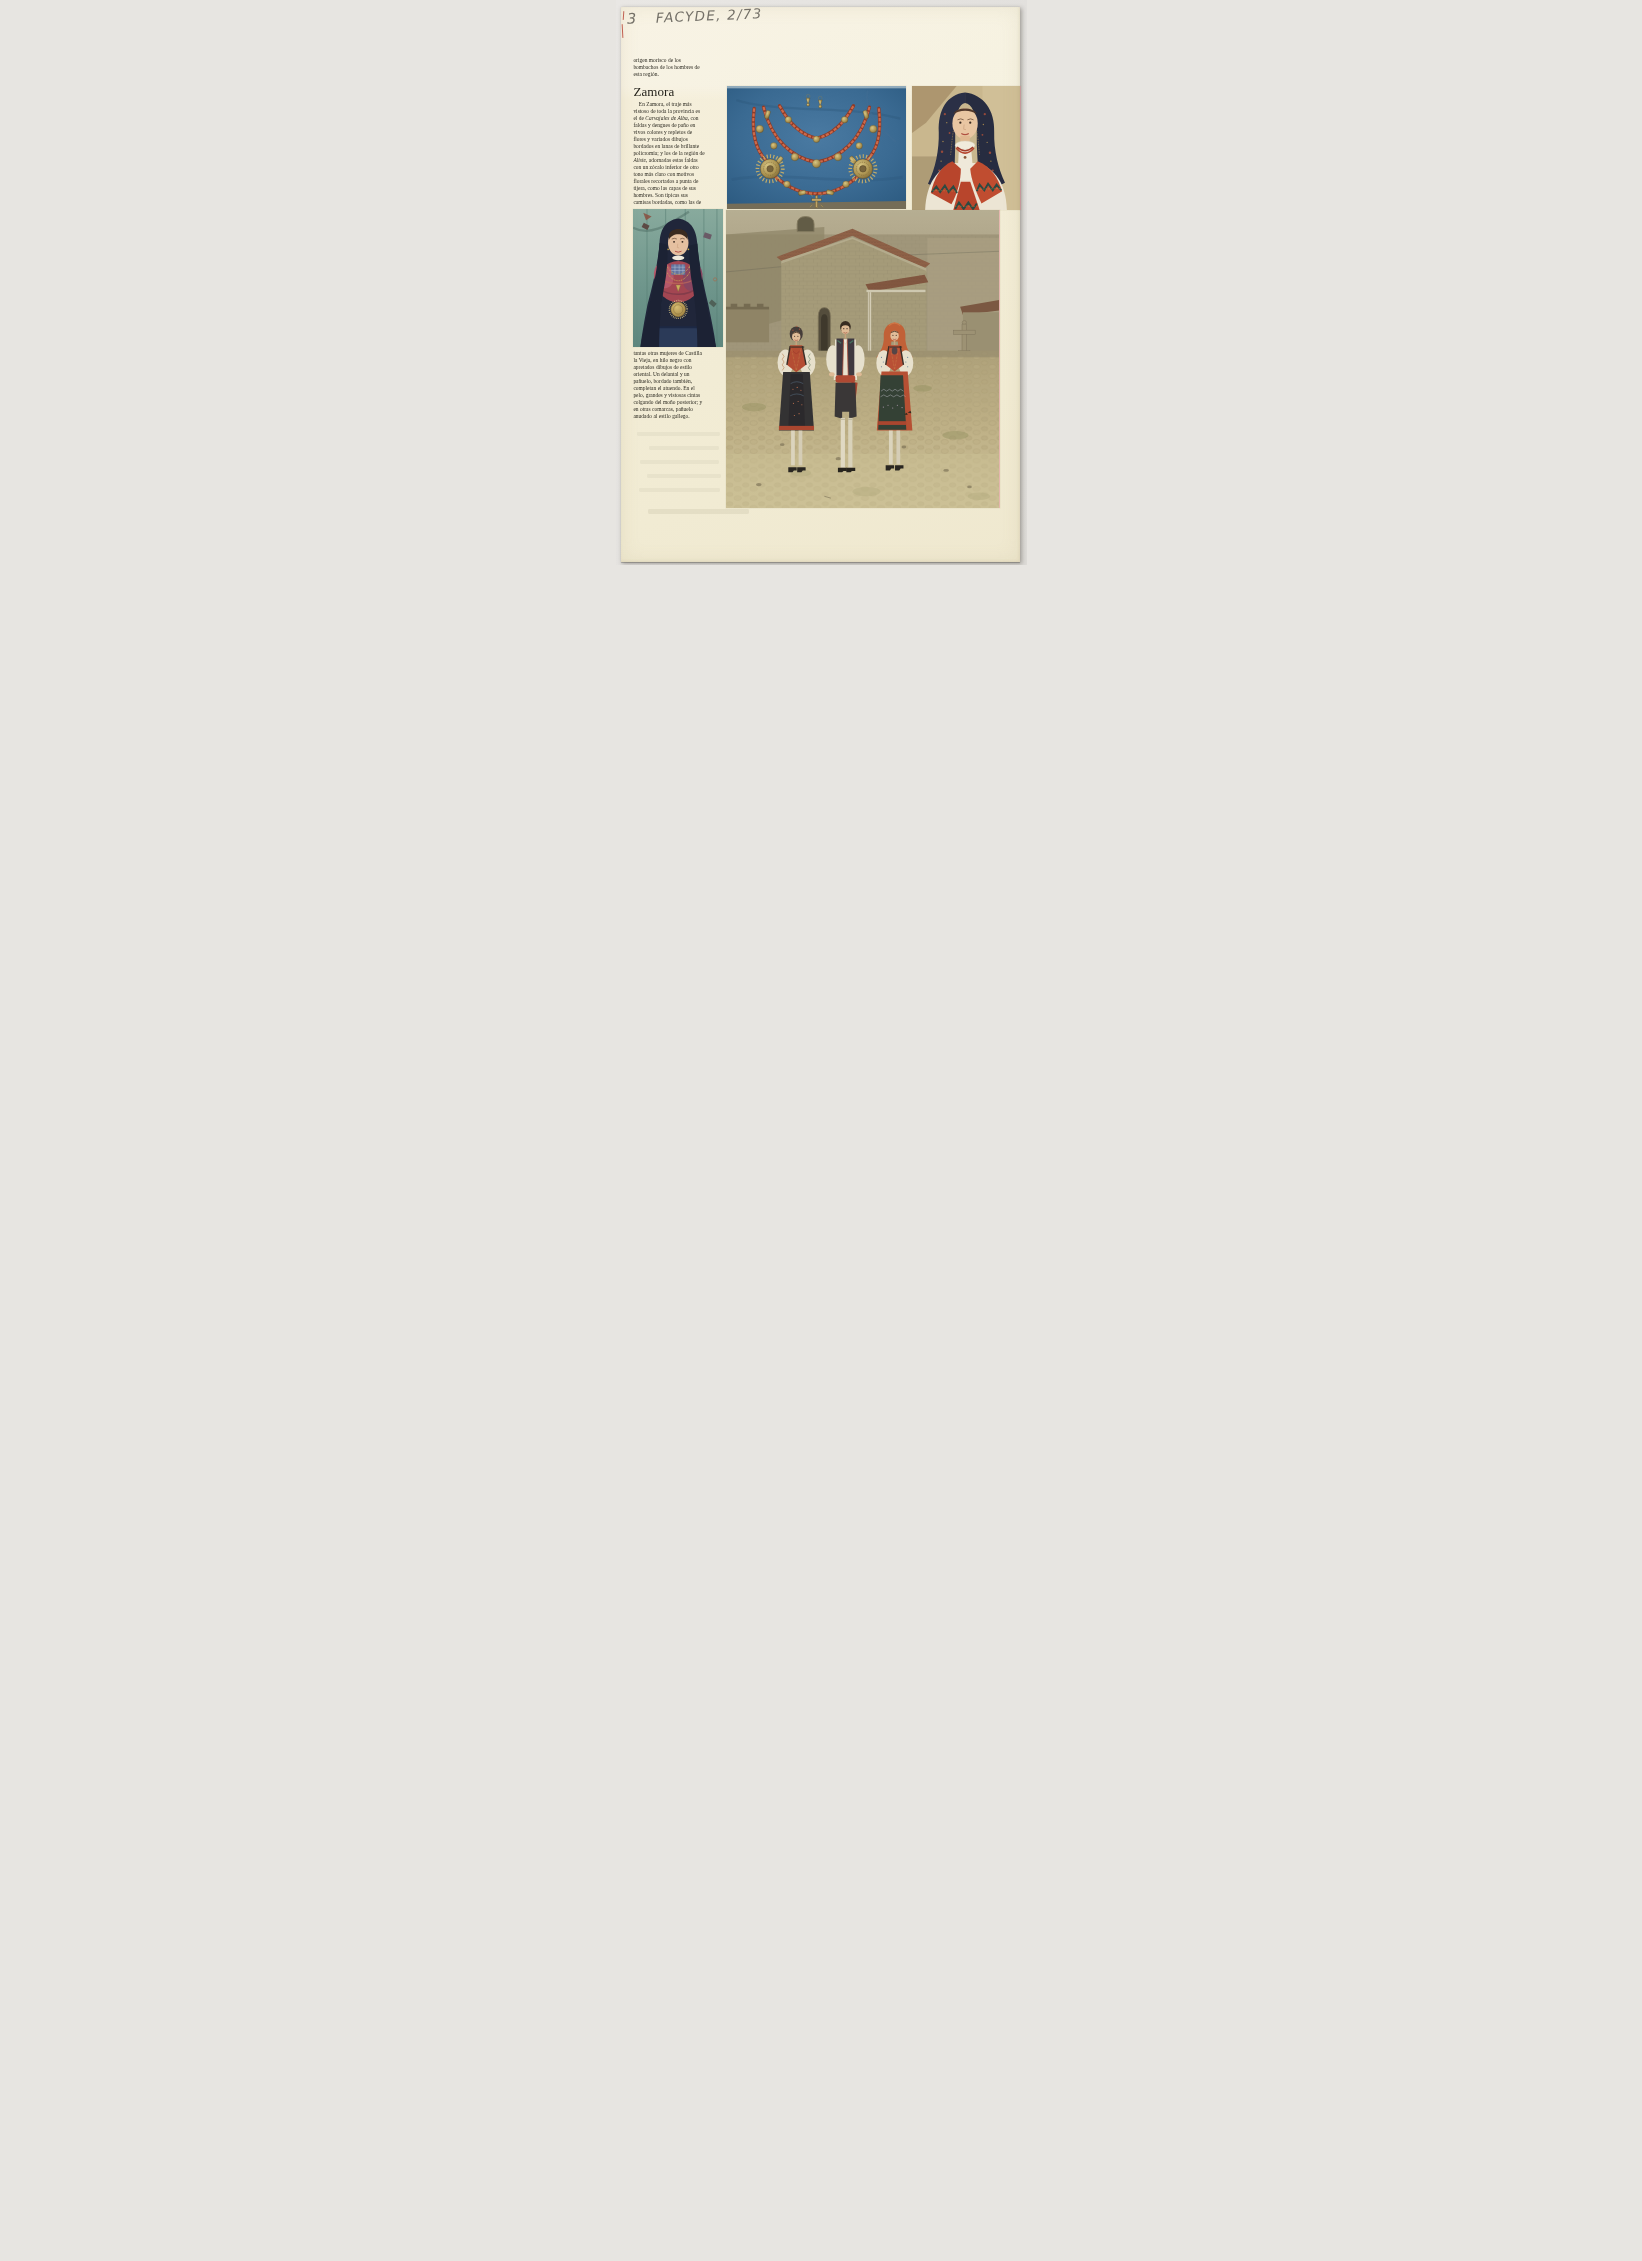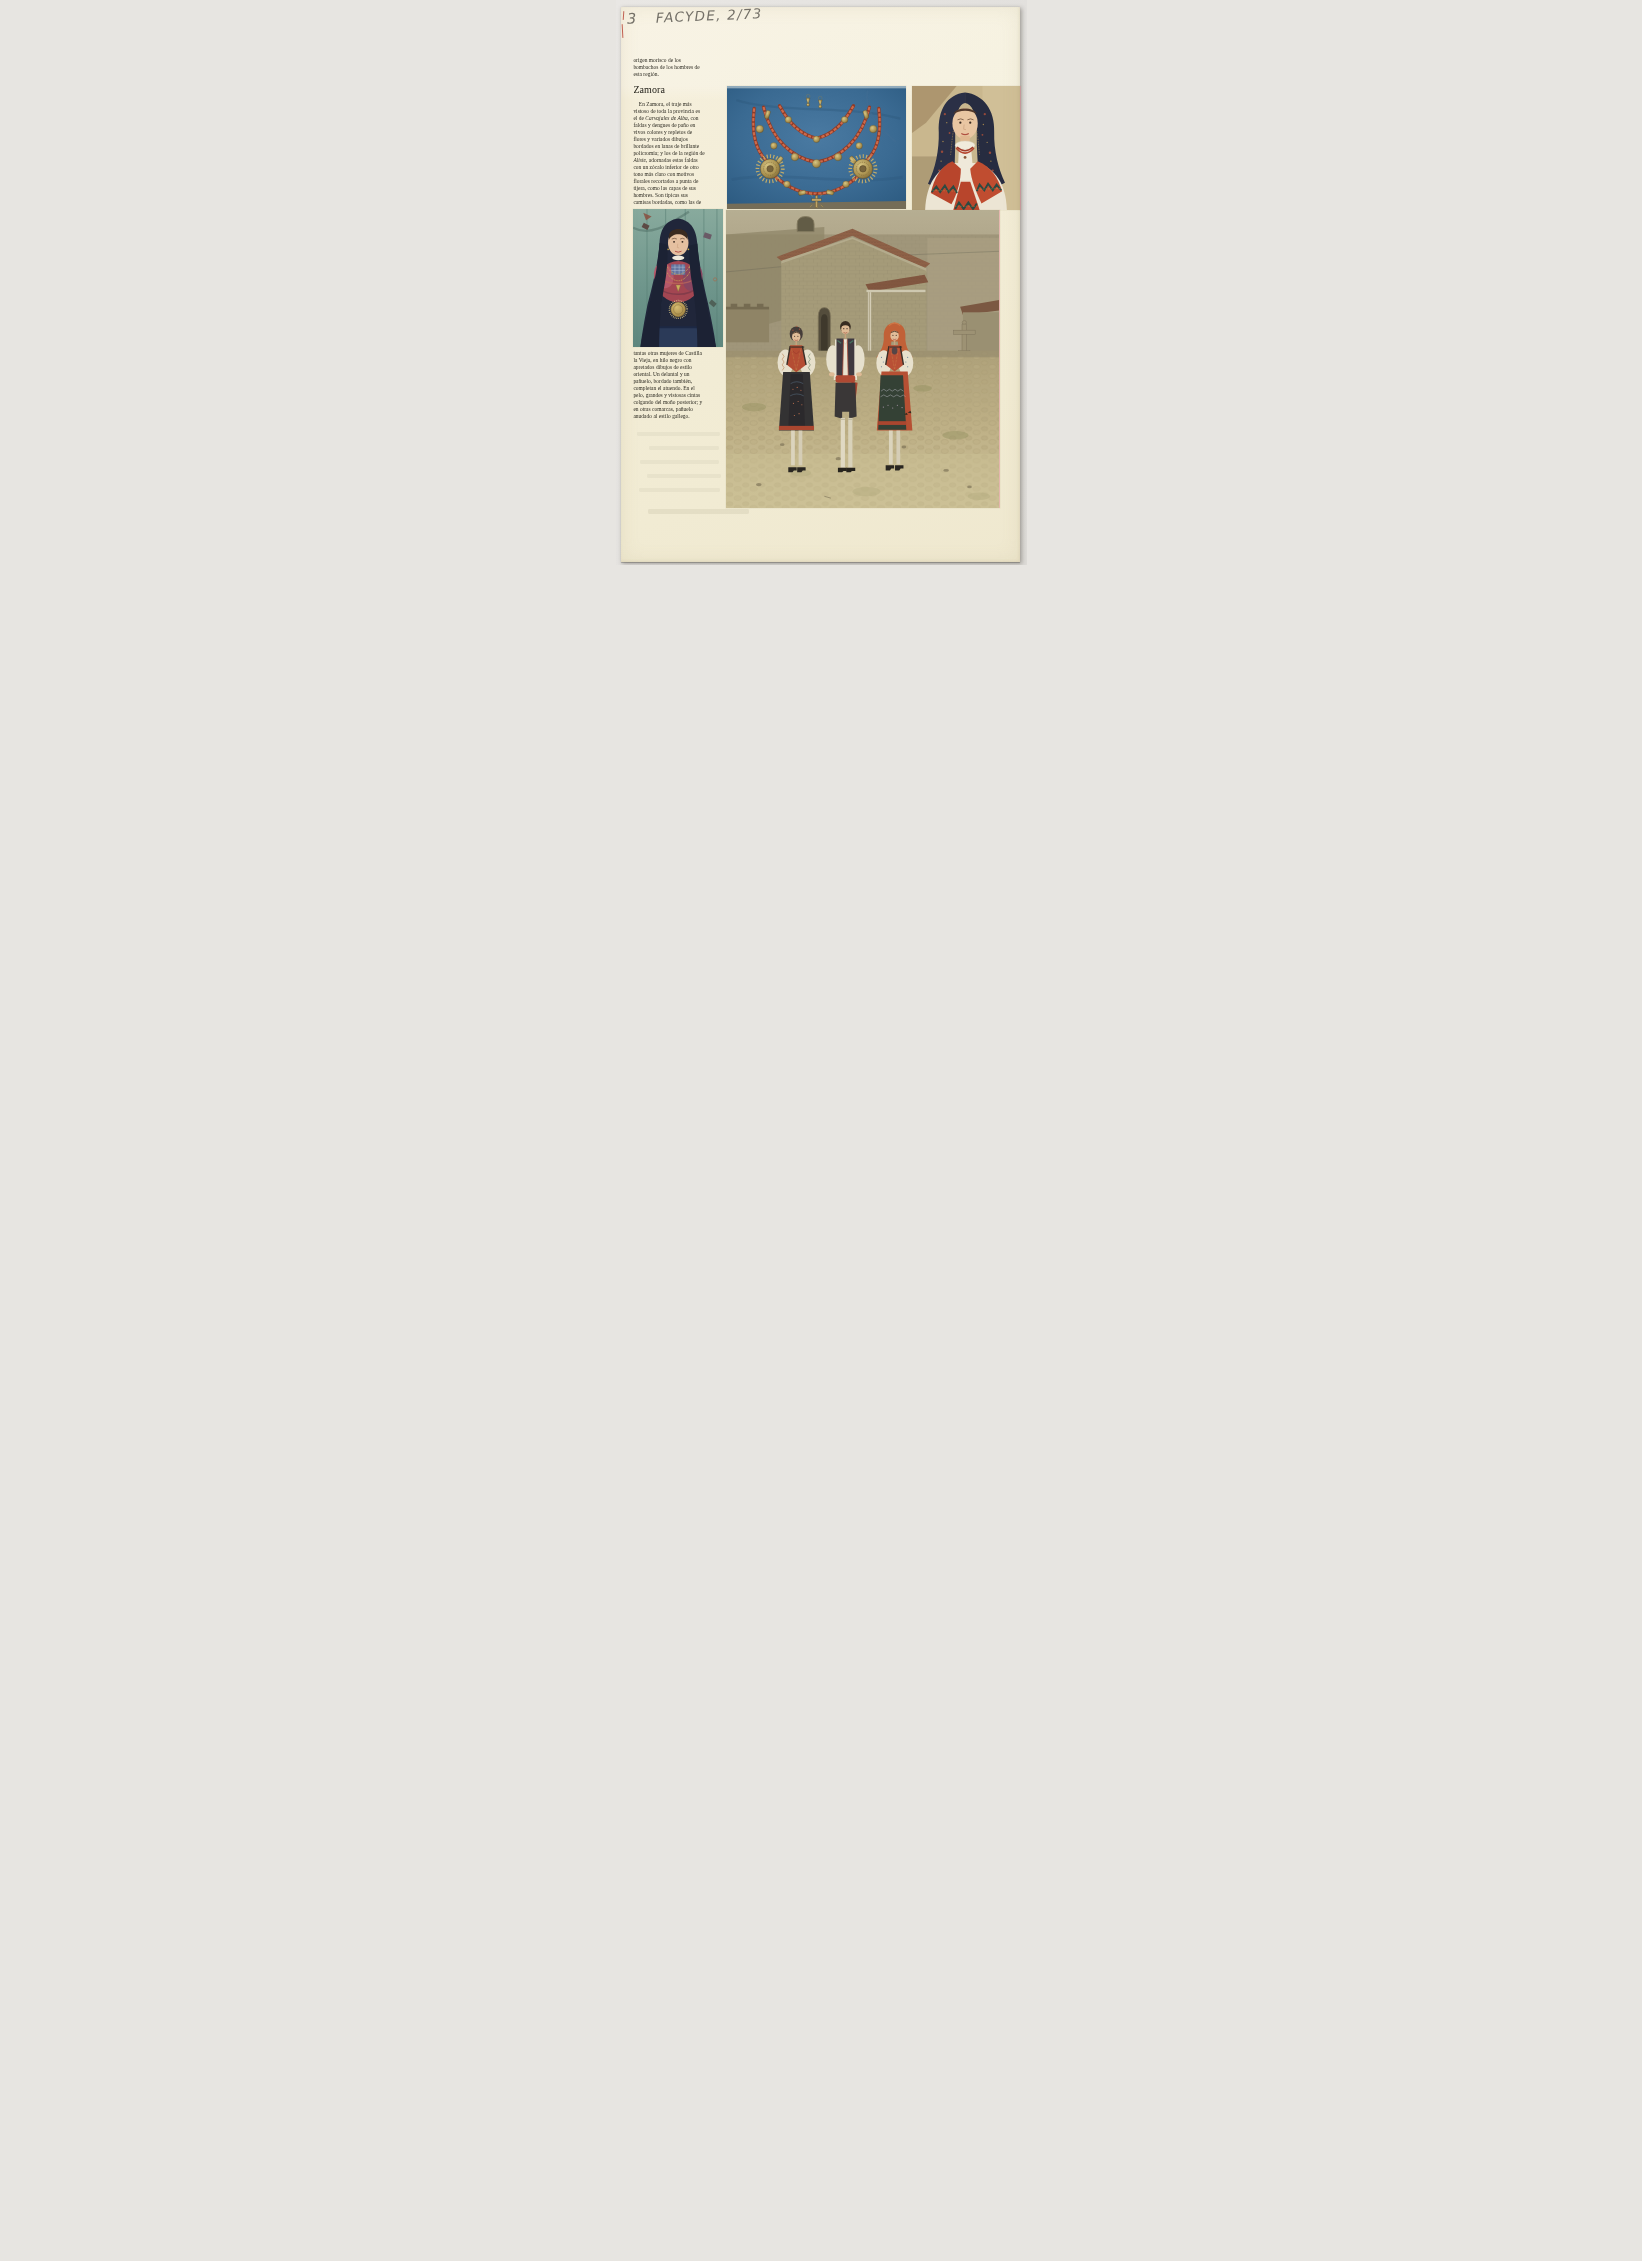--- a/index.html
+++ b/index.html
@@ -18,21 +18,21 @@
     font-family:"DejaVu Sans",sans-serif;font-style:italic;
     transform:rotate(-2.4deg);white-space:nowrap;opacity:.88;}
   .handwriting .num{font-size:14.5px;letter-spacing:0.5px;}
   .handwriting .code{font-size:13.6px;margin-left:19px;letter-spacing:1.2px;}
   .redmark{position:absolute;width:1.4px;border-radius:0.9px;background:#b8392e;opacity:.8;}
   .rm1{left:1.9px;top:4.2px;height:9.4px;transform:rotate(4deg);}
   .rm2{left:1.4px;top:17.3px;height:13.6px;transform:rotate(-3deg);}
   .textblock{position:absolute;color:#29271f;font-size:5.4px;line-height:7px;
     letter-spacing:0.05px;}
   .intro{left:12.7px;top:50px;width:99px;}
-  .heading{position:absolute;left:12.7px;top:77px;color:#24221b;font-size:10px;letter-spacing:0.1px;}
+  .heading{position:absolute;left:12.7px;top:77px;color:#24221b;font-size:13px;letter-spacing:0.1px;}
   .para1{left:12.7px;top:94px;width:101px;}
   .para2{left:12.7px;top:343px;width:102px;}
   .para1 .lines :first-child{}
   .photo{position:absolute;overflow:hidden;box-shadow:0 0 0 0.5px rgba(150,130,80,.12);}
   .photo svg{display:block;width:100%;height:100%;}
   .ph-jewelry{left:106px;top:79px;width:179px;height:123px;}
   .ph-portrait-right{left:291px;top:79px;width:108px;height:124px;border-right:0.5px solid rgba(215,130,140,.5);}
   .ph-portrait-left{left:12.2px;top:202px;width:90px;height:138px;}
   .ph-group{left:105px;top:203px;width:273px;height:298px;border-right:0.5px solid rgba(215,120,130,.45);}
   .ghost{position:absolute;background:rgba(118,108,82,.07);border-radius:1.4px;filter:blur(0.5px);}

